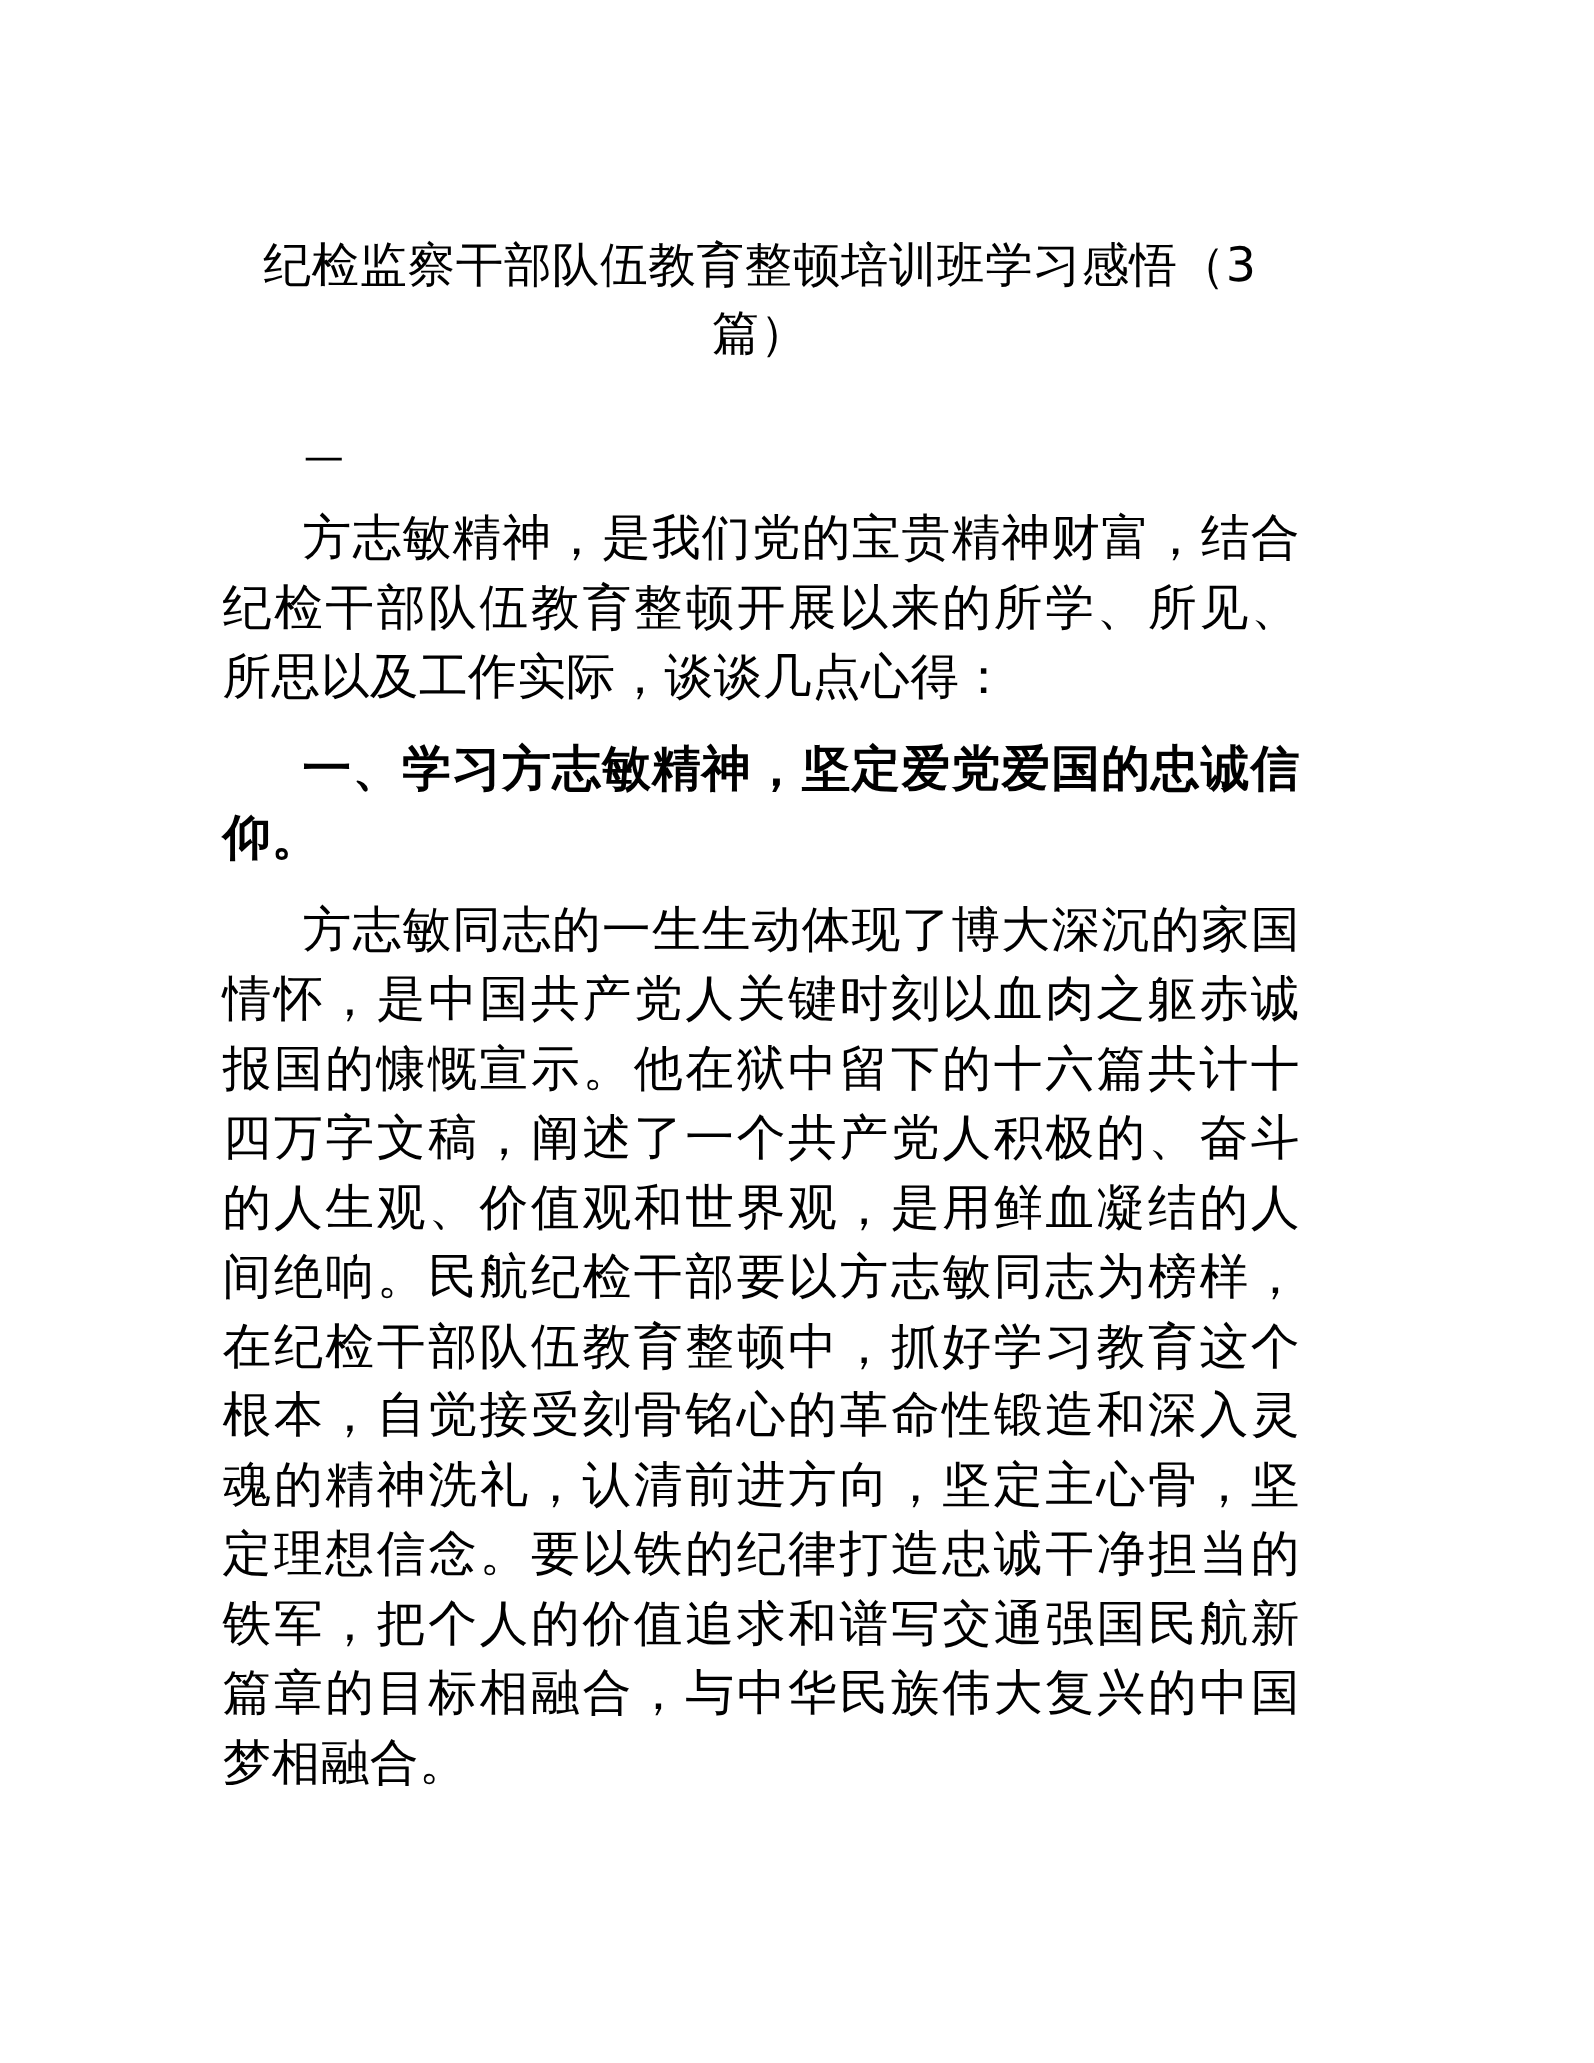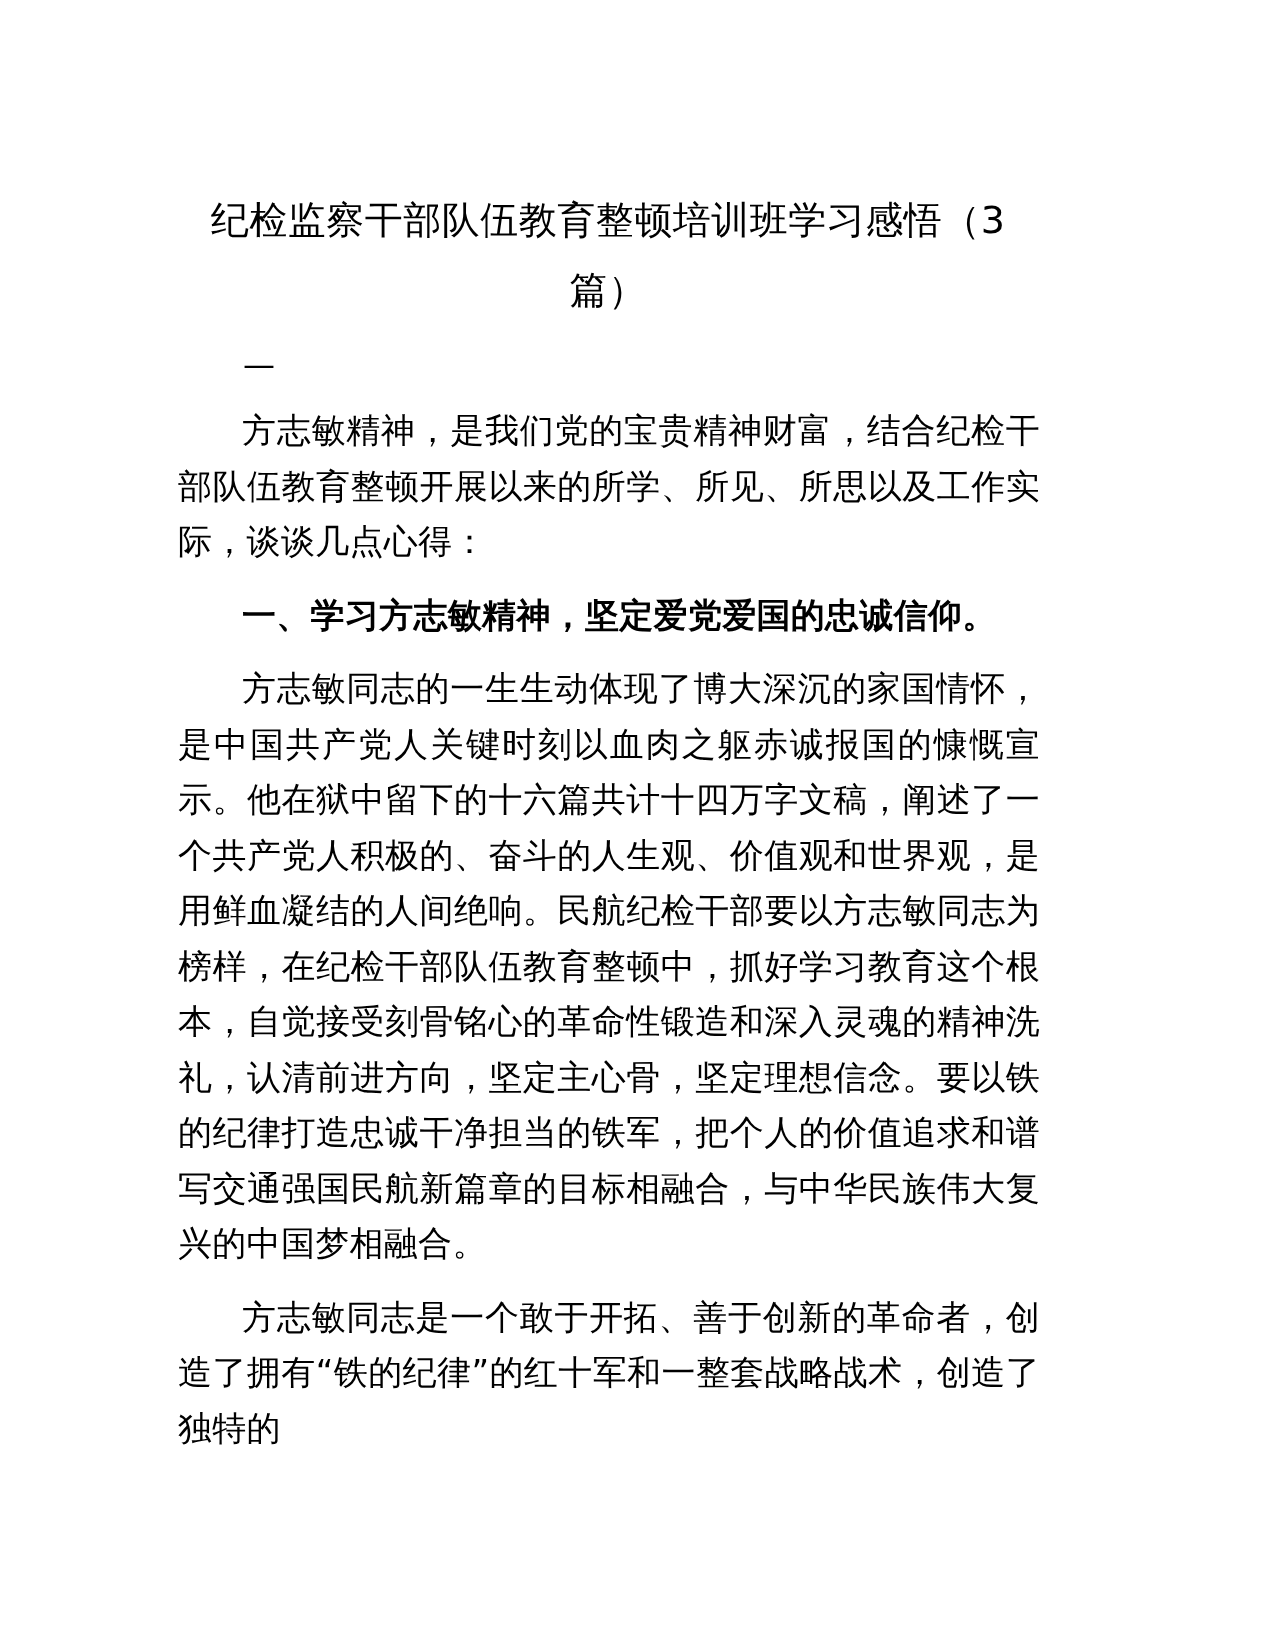--- a/index.html
+++ b/index.html
@@ -16,42 +16,42 @@
     color: #000000;
   }
   .page {
     position: absolute;
     left: 178px;
     top: 185px;
     width: 860px;
   }
   .title {
     font-size: 38px;
-    line-height: 70px;
+    line-height: 54px;
     text-align: center;
     margin: 0;
     font-weight: normal;
     letter-spacing: 0.5px;
     padding: 0 0;
   }
   .section-mark {
     position: absolute;
     left: 243px;
     top: 345px;
     font-size: 32px;
     line-height: 40px;
   }
   .body-text {
     position: absolute;
     left: 178px;
     top: 403px;
     width: 862px;
   }
   .para {
-    font-size: 34px;
+    font-size: 39px;
     line-height: 55.5px;
     margin: 0 0 18px 0;
     text-indent: 64px;
     text-align: justify;
     text-justify: inter-ideograph;
     letter-spacing: 0.3px;
   }
   .para.heading {
     margin-bottom: 18px;
     font-weight: bold;
@@ -63,14 +63,13 @@
 <div class="page">
   <h1 class="title">纪检监察干部队伍教育整顿培训班学习感悟（3篇）</h1>
 </div>
 
 <div class="section-mark">—</div>
 
 <div class="body-text">
   <p class="para">方志敏精神，是我们党的宝贵精神财富，结合纪检干部队伍教育整顿开展以来的所学、所见、所思以及工作实际，谈谈几点心得：</p>
   <p class="para heading">一、学习方志敏精神，坚定爱党爱国的忠诚信仰。</p>
   <p class="para">方志敏同志的一生生动体现了博大深沉的家国情怀，是中国共产党人关键时刻以血肉之躯赤诚报国的慷慨宣示。他在狱中留下的十六篇共计十四万字文稿，阐述了一个共产党人积极的、奋斗的人生观、价值观和世界观，是用鲜血凝结的人间绝响。民航纪检干部要以方志敏同志为榜样，在纪检干部队伍教育整顿中，抓好学习教育这个根本，自觉接受刻骨铭心的革命性锻造和深入灵魂的精神洗礼，认清前进方向，坚定主心骨，坚定理想信念。要以铁的纪律打造忠诚干净担当的铁军，把个人的价值追求和谱写交通强国民航新篇章的目标相融合，与中华民族伟大复兴的中国梦相融合。</p>
-  <p class="para">方志敏同志是一个敢于开拓、善于创新的革命者，创造了拥有“铁的纪律”的红十军和一整套战略战术，创造了独特的</p>
 </div>
 
 </body></html>

